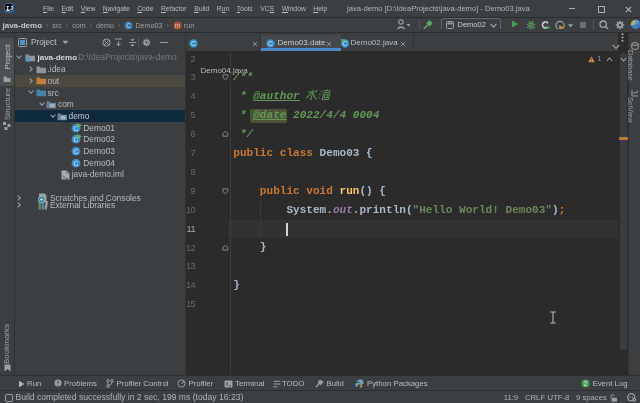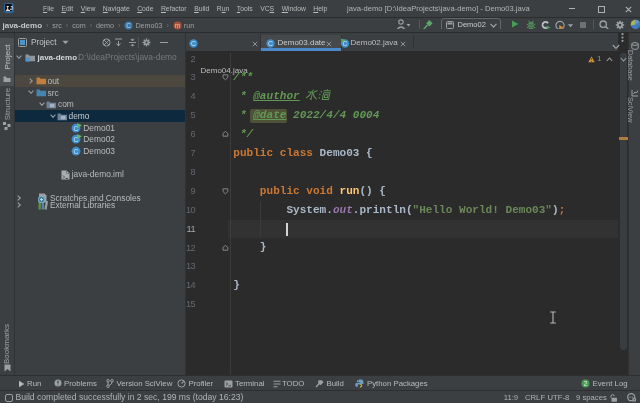--- a/index.html
+++ b/index.html
@@ -194,20 +194,29 @@
       <svg class="ti" width="6" height="4.5" style="left:1px;top:3.6px;">
           <path d="M0.6 0.7 L3 3.3 L5.4 0.7" fill="none" stroke="#9aa0a3" stroke-width="1.1"></path>
         </svg>
       <svg class="ti" width="10" height="9" style="left:10px;top:1.5px;">
           <path d="M0.5 1.5 h3 l1 1.3 h5.5 v5.4 h-9.5 z" fill="#8e959a"></path>
           <rect x="0.8" y="4.8" width="4" height="3.8" fill="#4d94c9"></rect>
         </svg>
       <span class="tt" style="left:22.5px;color:#d5d8da;font-weight:bold;font-size:8px;">java-demo</span>
       <span class="tt" style="left:63px;color:#757a7d;">D:\IdeaProjects\java-demo</span>
     </div>
+    <div class="trow" style="top:30.5px;">
+      <svg class="ti" width="4.5" height="6" style="left:13.5px;top:2.8px;">
+          <path d="M0.7 0.6 L3.3 3 L0.7 5.4" fill="none" stroke="#9aa0a3" stroke-width="1.1"></path>
+        </svg>
+      <svg class="ti" width="10" height="9" style="left:20.5px;top:1.5px;">
+          <path d="M0.5 1.5 h3 l1 1.3 h5.5 v5.4 h-9.5 z" fill="#8e959a"></path>
+        </svg>
+      <span class="tt" style="left:32.5px;">.idea</span>
+    </div>
     <div class="trow" style="top:42.2px;background:#4c4840;">
       <svg class="ti" width="4.5" height="6" style="left:13.5px;top:2.8px;">
           <path d="M0.7 0.6 L3.3 3 L0.7 5.4" fill="none" stroke="#9aa0a3" stroke-width="1.1"></path>
         </svg>
       <svg class="ti" width="10" height="9" style="left:20.5px;top:1.5px;">
           <path d="M0.5 1.5 h3 l1 1.3 h5.5 v5.4 h-9.5 z" fill="#c07f3c"></path>
         </svg>
       <span class="tt" style="left:32.5px;">out</span>
     </div>
     <div class="trow" style="top:53.9px;">
@@ -254,20 +263,27 @@
           <path d="M6 0 L11 2.2 L6.5 5 z" fill="#62b467"></path>
         </svg>
       <span class="tt" style="left:68.3px;">Demo02</span>
     </div>
     <div class="trow" style="top:112.4px;">
       <svg class="ti" width="11" height="10" style="left:56px;top:1px;">
           <circle cx="5" cy="5.2" r="4.4" fill="#3d8dc8"></circle>
           <text x="5" y="8" font-size="7" fill="#cfe7f7" text-anchor="middle" font-family="Liberation Sans">C</text>
         </svg>
       <span class="tt" style="left:68.3px;">Demo03</span>
+    </div>
+    <div class="trow" style="top:124.1px;">
+      <svg class="ti" width="11" height="10" style="left:56px;top:1px;">
+          <circle cx="5" cy="5.2" r="4.4" fill="#3d8dc8"></circle>
+          <text x="5" y="8" font-size="7" fill="#cfe7f7" text-anchor="middle" font-family="Liberation Sans">C</text>
+        </svg>
+      <span class="tt" style="left:68.3px;">Demo04</span>
     </div>
     <div class="trow" style="top:135.8px;">
       <svg class="ti" width="9" height="10" style="left:45.5px;top:1px;">
           <path d="M0.5 0.5 h5 l3 3 v6 h-8 z" fill="#a8adb0"></path>
           <path d="M5.5 0.5 v3 h3" fill="none" stroke="#7a7f82"></path>
           <path d="M2 5.5 L3.5 7 L2 8.5 M4.5 8.5 H7" stroke="#434648" stroke-width="0.9" fill="none"></path>
         </svg>
       <span class="tt" style="left:56.7px;">java-demo.iml</span>
     </div>
     <div class="trow" style="top:146px;margin-top:20px;">
@@ -441,21 +457,21 @@
         <circle cx="4" cy="4" r="3.5" fill="#9aa0a3"></circle>
         <path d="M4 1.8 V4.6 M4 5.7 V6.6" stroke="#3c3f41" stroke-width="1.2"></path>
       </svg>
     <div class="r" style="left:64px;top:0;height:14px;">Problems</div>
     <svg class="a" width="8" height="9" style="left:106px;top:3px;">
         <circle cx="2" cy="1.8" r="1.3" fill="none" stroke="#9aa0a3"></circle>
         <circle cx="6" cy="1.8" r="1.3" fill="none" stroke="#9aa0a3"></circle>
         <circle cx="2" cy="7.2" r="1.3" fill="none" stroke="#9aa0a3"></circle>
         <path d="M2 3 V6 M6 3 Q6 5 3.2 6.5" fill="none" stroke="#9aa0a3"></path>
       </svg>
-    <div class="r" style="left:116.5px;top:0;height:14px;">Version SciView</div>
+    <div class="r" style="left:116.5px;top:0;height:14px;">Profiler Control</div>
     <svg class="a" width="9" height="9" style="left:177px;top:3px;">
         <circle cx="4.5" cy="4.5" r="3.6" fill="none" stroke="#9aa0a3" stroke-width="1"></circle>
         <path d="M4.5 4.5 L6.8 2.4" stroke="#9aa0a3" stroke-width="1.1"></path>
       </svg>
     <div class="r" style="left:188.5px;top:0;height:14px;">Profiler</div>
     <svg class="a" width="9" height="8" style="left:224px;top:3.5px;">
         <rect x="0.5" y="0.5" width="8" height="7" rx="1" fill="#9aa0a3"></rect>
         <path d="M2 2.5 L3.8 4 L2 5.5 M4.5 5.8 H7" fill="none" stroke="#3c3f41" stroke-width="0.9"></path>
       </svg>
     <div class="r" style="left:235px;top:0;height:14px;">Terminal</div>

